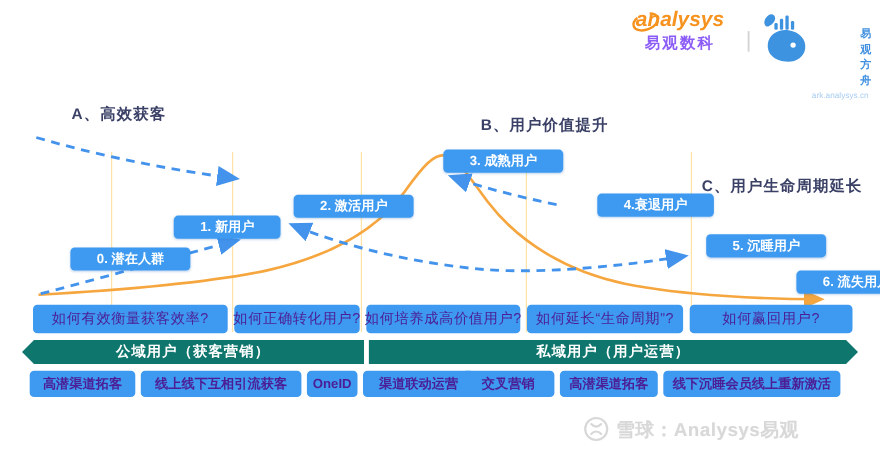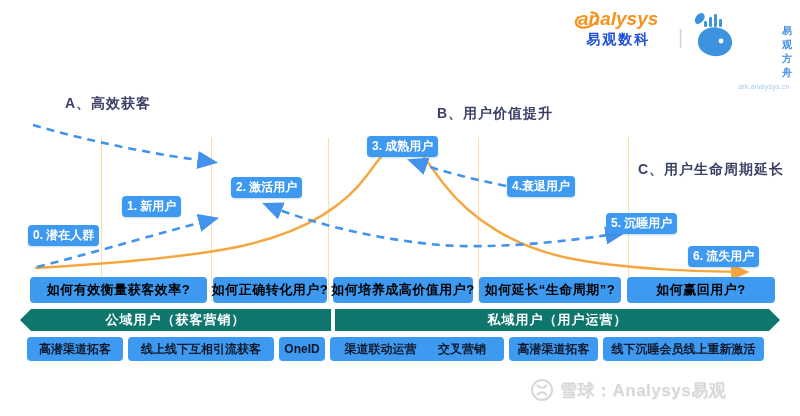--- a/index.html
+++ b/index.html
@@ -7,66 +7,66 @@
   body {
     position:relative; width:800px; height:416px; background:#ffffff;
     font-family:"Liberation Sans","DejaVu Sans",sans-serif; overflow:hidden;
   }
   
   .hdr { position:absolute; top:8px; left:578px; width:215px; height:52px; }
   .brand-left { position:absolute; left:0; top:2px; text-align:center; }
   .brand-word { position:relative; display:inline-block; font-size:19px; font-weight:bold;
     font-style:italic; color:#f6921e; letter-spacing:0px; line-height:18px;}
   .brand-swoosh { position:absolute; left:-5px; top:-1px; }
-  .brand-cn { font-size:14px; font-weight:bold; color:#1d4ed8; letter-spacing:2px; margin-top:2px; }
+  .brand-cn { font-size:14px; font-weight:bold; color:#8b5cf6; letter-spacing:2px; margin-top:2px; }
   .logo-divider { position:absolute; left:100px; top:18px; color:#d4d4d4; font-size:20px; font-weight:300; }
   .whale { position:absolute; left:112px; top:2px; }
   .brand-right { position:absolute; left:160px; top:16px; }
   .product-cn { font-size:10px; font-weight:bold; color:#3f8fdf; letter-spacing:1px;margin-left:44px; }
   .product-domain { font-size:7.5px; color:#a9cdf1; margin-top:2px; }
   
   .section-label { position:absolute; font-size:14px; font-weight:bold; color:#3b4166; letter-spacing:1px; }
   .sec-a { left:65px;  top:95px;  }
   .sec-b { left:437px; top:105px; }
   .sec-c { left:638px; top:161px; }
   
   .vline { position:absolute; top:138px; width:1px; height:164px; background:#ffdf9f; }
   .v0{left:101px}.v1{left:211px}.v2{left:328px}.v3{left:478px}.v4{left:628px}
   
   .curves { position:absolute; left:0; top:0; }
   
   .stage { position:absolute; background:#3e9af0; color:#fff; font-size:12px; font-weight:bold;
-    padding:3px 5px; border-radius:4px; line-height:15px; white-space:nowrap;
-    box-shadow:0 1px 2px rgba(40,110,190,.25); }
+    padding:3px 24px; border-radius:4px; line-height:15px; white-space:nowrap;
+    box-shadow:0 1px 2px rgba(40,110,190,.25);margin-left:36px; }
   .s0{left:28px;  top:225px;}
   .s1{left:122px; top:196px;}
   .s2{left:231px; top:177px;}
   .s3{left:367px; top:136px;}
   .s4{left:507px; top:176px;}
   .s5{left:606px; top:213px;}
   .s6{left:688px; top:246px;}
   
-  .question { position:absolute; top:277px; height:26px; background:#3e9af0; color:#000000;
-    font-size:13px; font-weight:bold; border-radius:4px; display:flex; align-items:center;
+  .question { position:absolute; top:277px; height:26px; background:#3e9af0; color:#4c1d95;
+    font-size:13px; font-weight:normal; border-radius:4px; display:flex; align-items:center;
     justify-content:center; white-space:nowrap; letter-spacing:0.5px; }
   .q0{left:30px;  width:177px;}
   .q1{left:213px; width:114px;}
   .q2{left:333px; width:140px;}
   .q3{left:479px; width:142px;}
   .q4{left:627px; width:148px;}
   
   .band { position:absolute; top:309px; height:22px; background:#0f766e; color:#fff;
     font-size:13px; font-weight:bold; display:flex; align-items:center; justify-content:center;
     letter-spacing:1px; white-space:nowrap; }
   .band-left  { left:20px;  width:311px;
     clip-path:polygon(11px 0, 100% 0, 100% 100%, 11px 100%, 0 50%); }
   .band-right { left:335px; width:445px;
     clip-path:polygon(0 0, calc(100% - 11px) 0, 100% 50%, calc(100% - 11px) 100%, 0 100%); }
   
-  .tactic { position:absolute; top:337px; height:24px; background:#3e9af0; color:#0f172a;
+  .tactic { position:absolute; top:337px; height:24px; background:#3e9af0; color:#4c1d95;
     font-size:12px; font-weight:bold; border-radius:4px; display:flex; align-items:center;
     justify-content:center; white-space:nowrap; }
   .t0{left:27px;  width:96px;}
   .t1{left:128px; width:146px;font-family:Liberation Mono, monospace;}
   .t2{left:279px; width:46px;}
   .t3{left:330px; width:101px;}
   .t4{left:420px; width:84px;}
   .t5{left:509px; width:89px;}
   .t6{left:603px; width:161px;}
   

